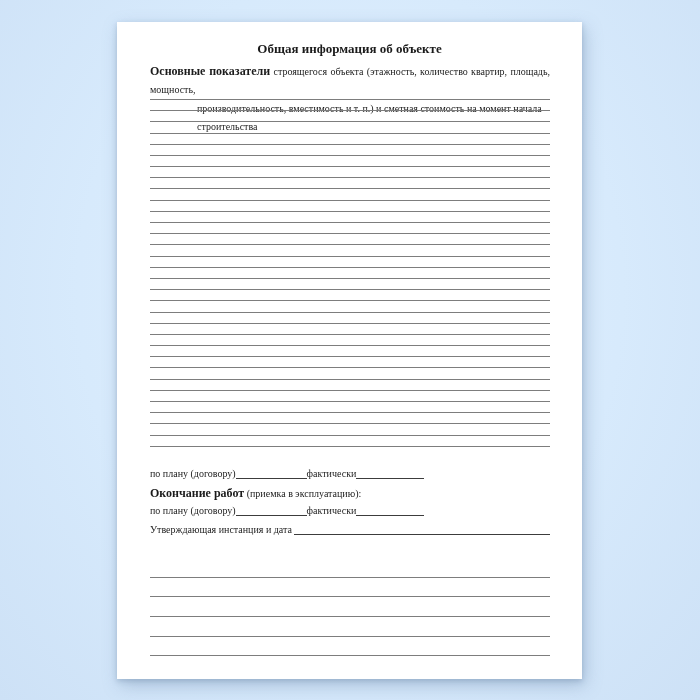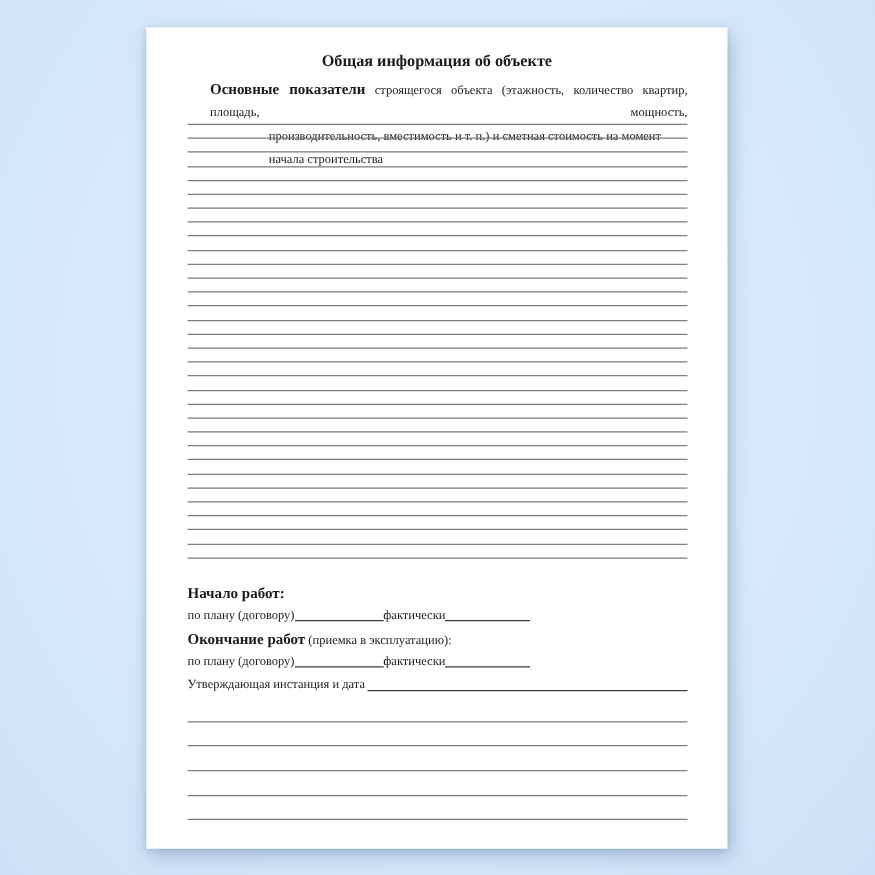--- a/index.html
+++ b/index.html
@@ -21,21 +21,21 @@
   .page{
     position:absolute;left:117px;top:22px;width:465px;height:657px;
     background:var(--paper);
     box-shadow:0 2px 5px rgba(110,140,170,.38), 3px 6px 16px rgba(100,130,165,.38);
   }
   .title{
     position:absolute;top:19px;left:0;right:0;margin:0;
     text-align:center;font-size:13px;font-weight:bold;color:var(--text);
   }
   .intro{
-    position:absolute;left:51px;right:32px;top:40px;margin:0;
+    position:absolute;left:33px;right:32px;top:40px;margin:0;
     font-size:10px;line-height:18.4px;
   }
   .intro .line1{text-align:justify;text-align-last:justify;white-space:normal;}
   .intro .line2{text-align:left;margin-left:47px;}
   .bold-lead{font-weight:bold;font-size:12px;}
   .rules-main{position:absolute;left:33px;right:32px;top:66.8px;}
   .rule{height:11.2px;border-bottom:1px solid var(--rule);}
   .rules-footer{position:absolute;left:33px;right:32px;top:536px;}
   .rule-f{height:19.7px;border-bottom:1px solid var(--rule);}
   .bottom{
@@ -100,21 +100,20 @@
         <div class="rule"></div>
         <div class="rule"></div>
         <div class="rule"></div>
         <div class="rule"></div>
         <div class="rule"></div>
         <div class="rule"></div>
         <div class="rule"></div>
       </div>
 
     <div class="bottom">
-      <div class="lh h-bold">Начало работ:</div>
 
       <div class="lh"><span>по плану (договору)</span><span class="fill fill-a"></span><span>фактически</span><span class="fill fill-b"></span></div>
 
       <div class="lh"><span class="h-bold">Окончание работ</span><span class="h-rest"> (приемка в эксплуатацию):</span></div>
 
       <div class="lh"><span>по плану (договору)</span><span class="fill fill-a"></span><span>фактически</span><span class="fill fill-b"></span></div>
 
       <div class="lh approval">
           <span class="txt">Утверждающая инстанция и дата </span>
           <span class="grow"></span>

